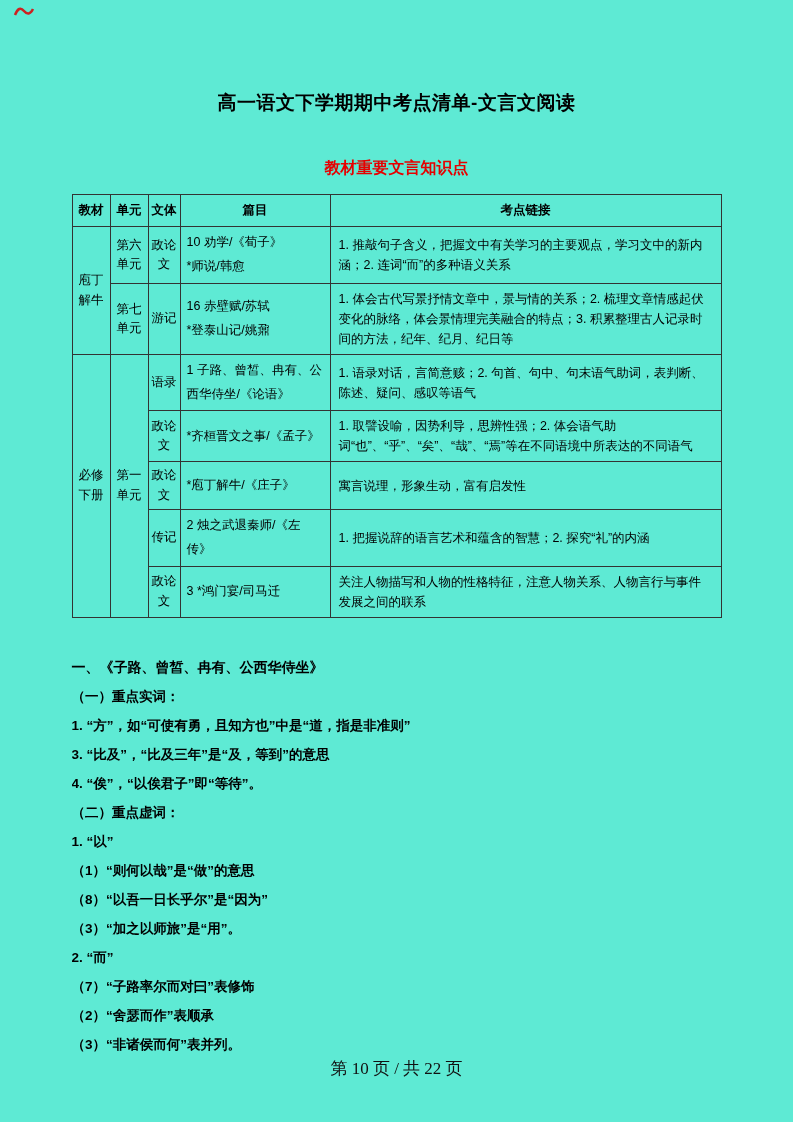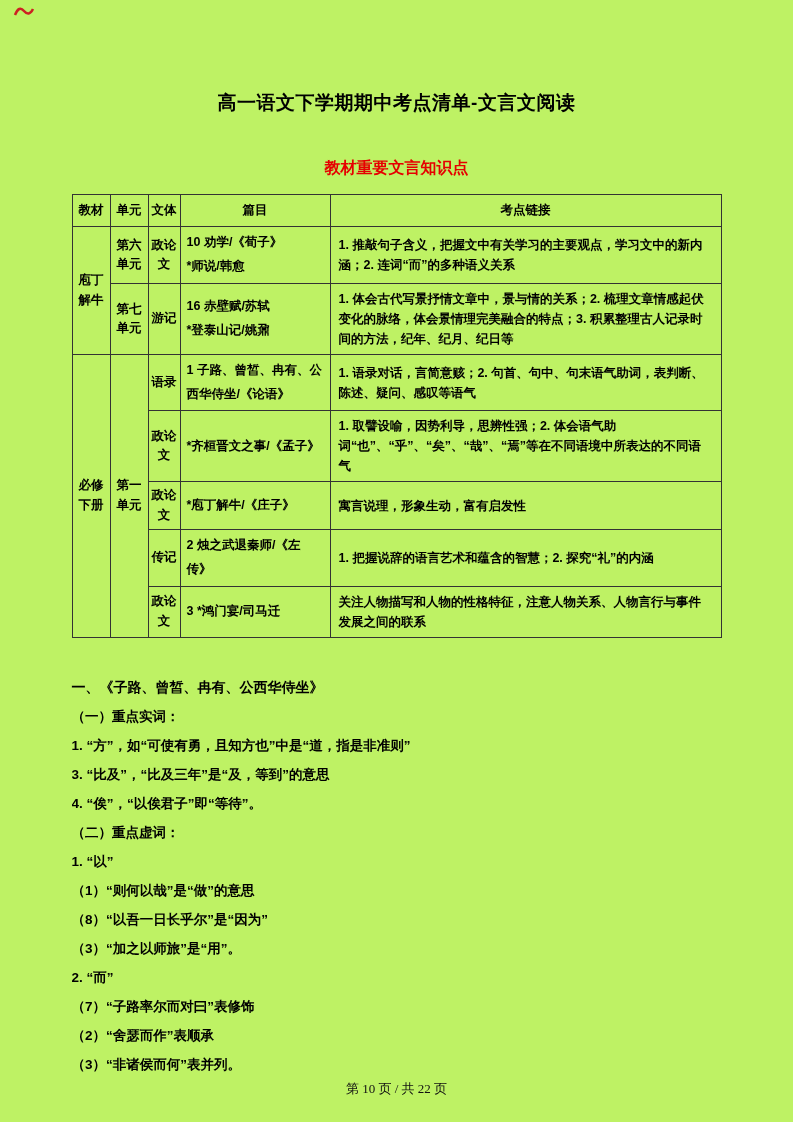--- a/index.html
+++ b/index.html
@@ -5,21 +5,21 @@
   html, body { margin: 0; padding: 0; }
   body {
     width: 793px; height: 1122px;
     background: #f3f3f3;
     font-family: "Liberation Sans", sans-serif;
     color: #000;
   }
   .page {
     position: relative;
     width: 793px; height: 1122px;
-    background: #bef264;
+    background: #5eead4;
     overflow: hidden;
   }
   .corner-mark { position: absolute; left: 12px; top: 2px; width: 24px; height: 20px; }
   .doc-title {
     padding-top: 90px;
     text-align: center;
     font-size: 19px;
     font-weight: bold;
     letter-spacing: 0.5px;
   }
@@ -34,41 +34,41 @@
   table.ktable {
     border-collapse: collapse;
     table-layout: fixed;
     width: 100%;
     font-size: 12.5px;
   }
   .ktable th, .ktable td {
     border: 1px solid #333;
     padding: 4px 5px;
     vertical-align: middle;
-    font-weight: 700;
+    font-weight: 400;
     line-height: 1.55;
   }
   .ktable th { font-weight: bold; text-align: center; word-break: break-all; padding: 6px 2px; }
   .ktable td.narrow { word-break: break-all; text-align: center; padding: 4px 3px; }
   .ktable td.titles { white-space: pre-line; line-height: 1.9; padding-left: 6px; }
   .ktable td.links { line-height: 1.6; padding: 5px 8px; }
   .body-text {
     width: 650px;
     margin: 34px auto 0 auto;
     font-size: 13.5px;
     font-weight: bold;
   }
   .section-title { height: 30px; line-height: 30px; font-size: 14px; }
   .body-line { height: 29px; line-height: 29px; white-space: nowrap; overflow: hidden; }
   .footer {
     position: absolute;
-    bottom: 24px; left: 0;
+    bottom: 42px; left: 0;
     width: 100%;
     text-align: center;
-    font-size: 13px;
+    font-size: 17px;
     font-family: "Liberation Serif", serif;
     color: #111;
   }
 </style>
 </head>
 <body>
 
 <div class="page">
 
   <div class="corner-mark">

